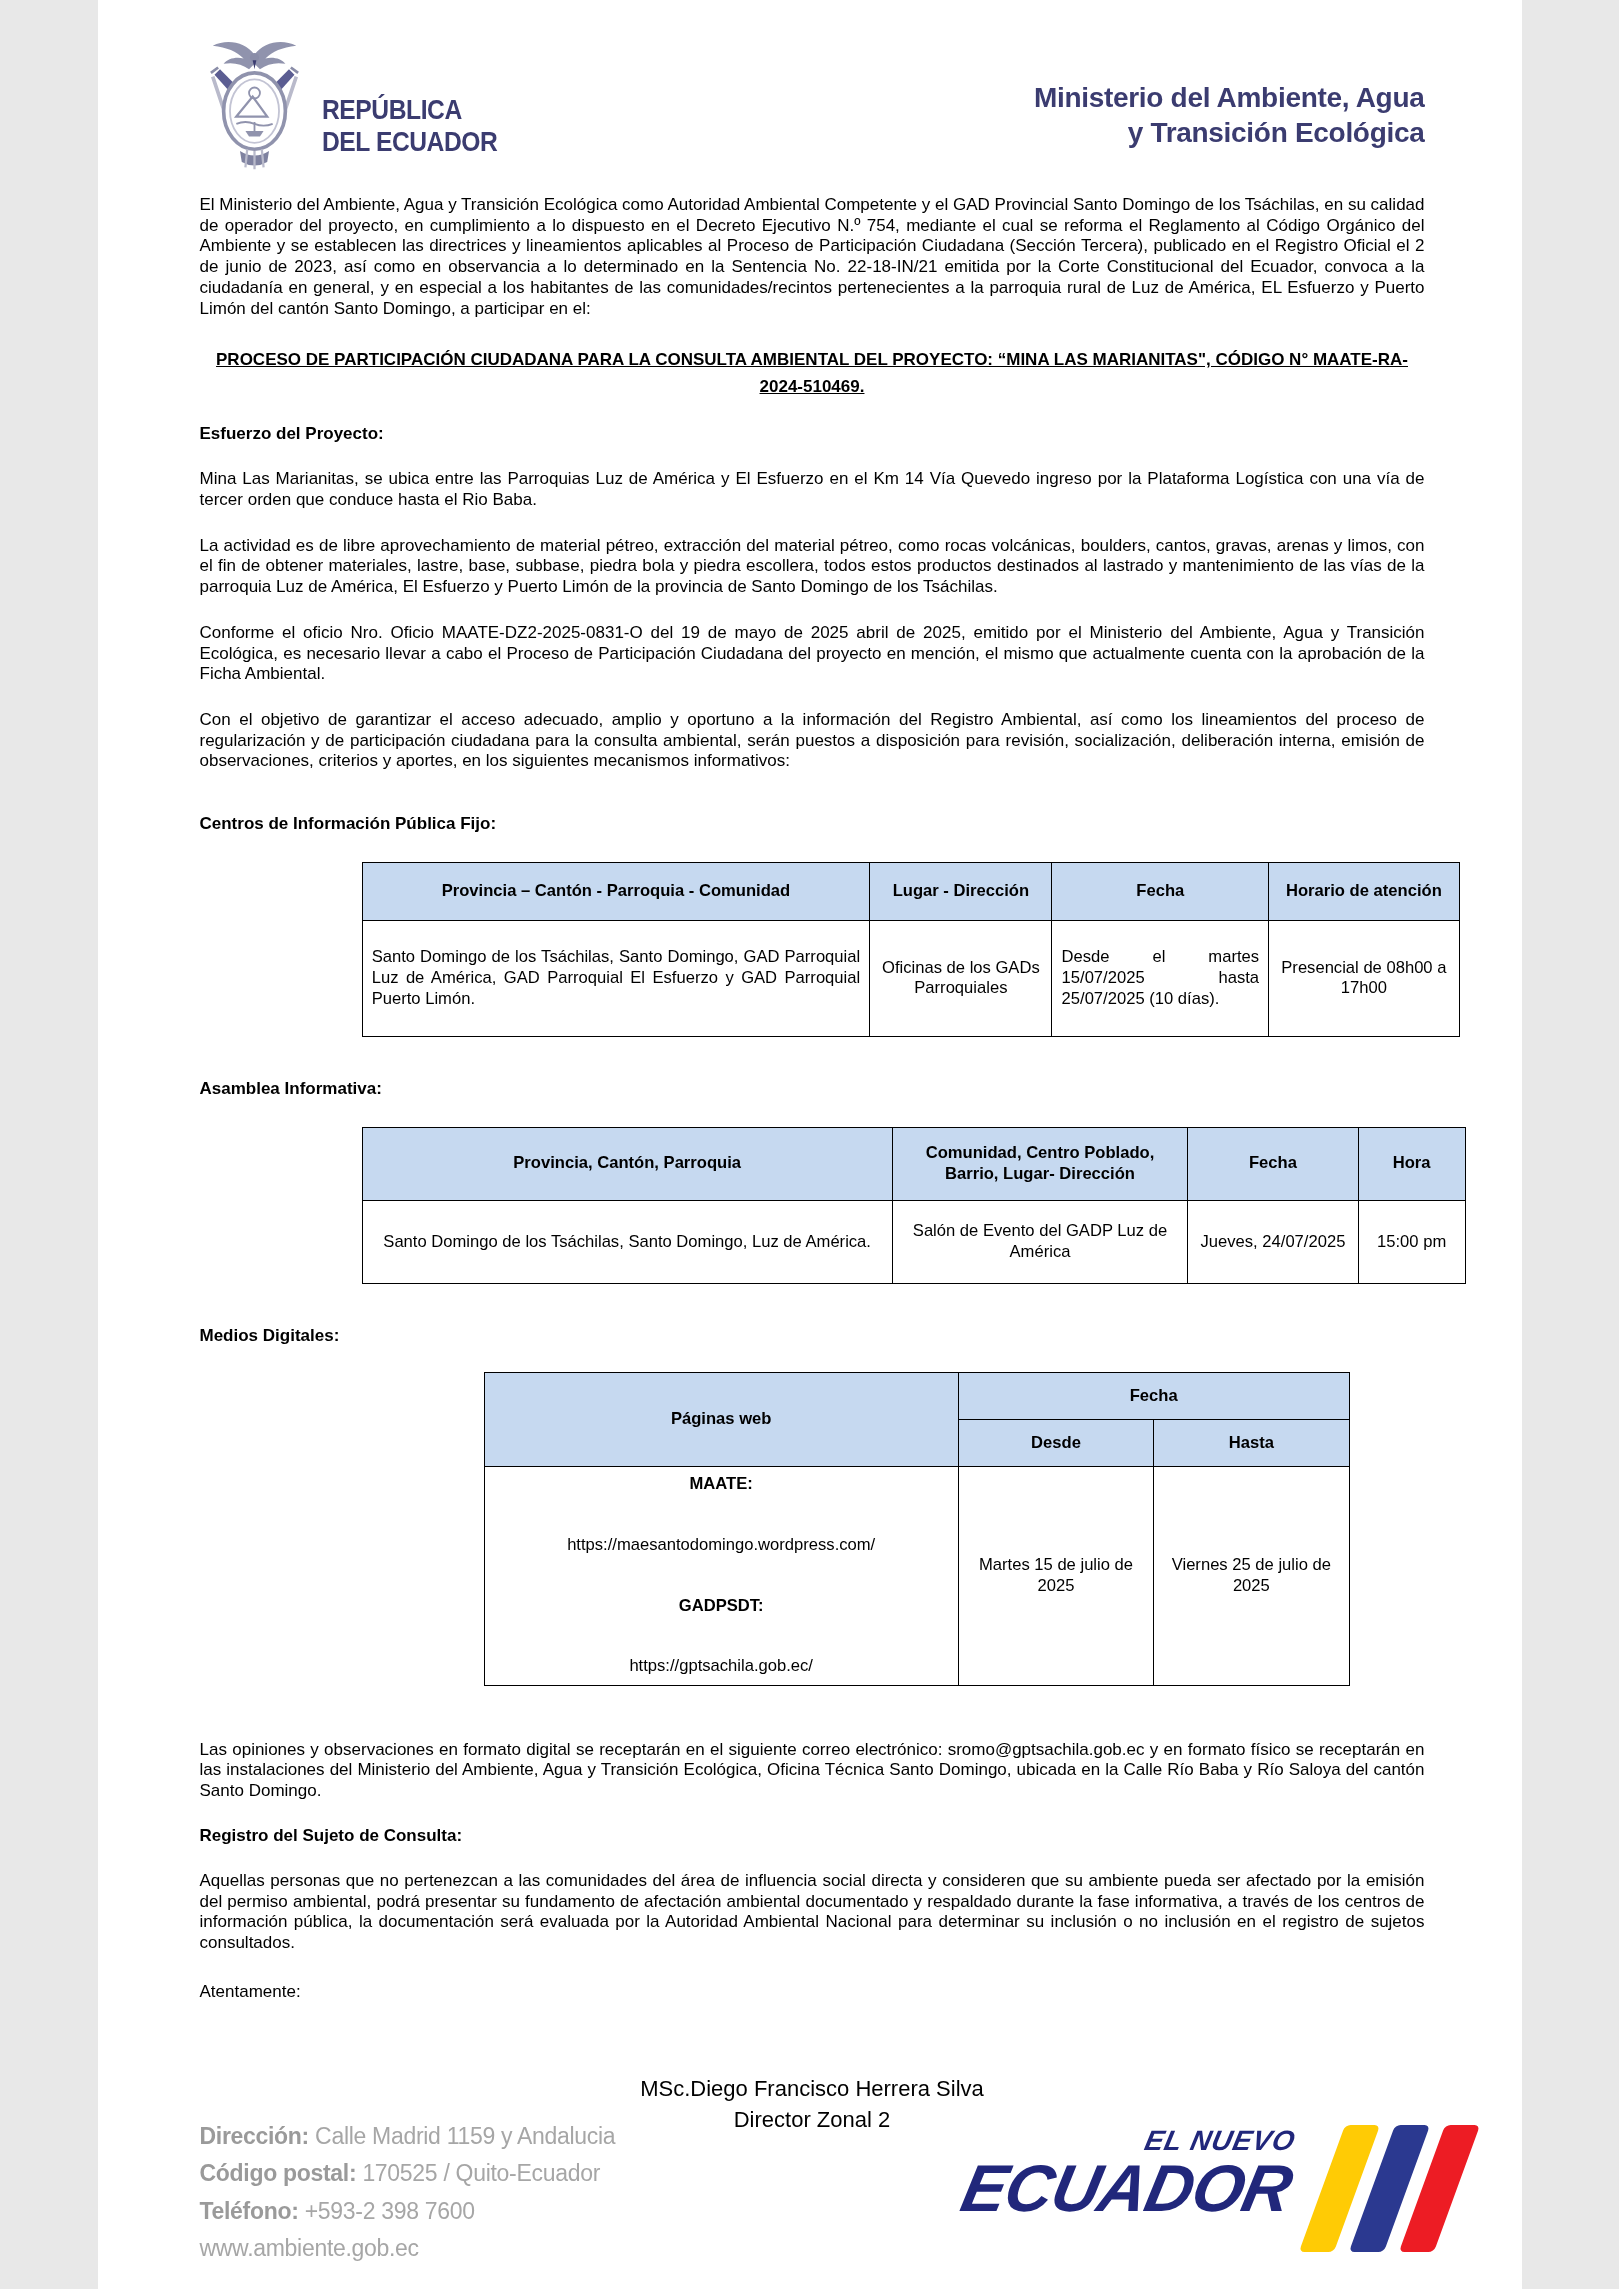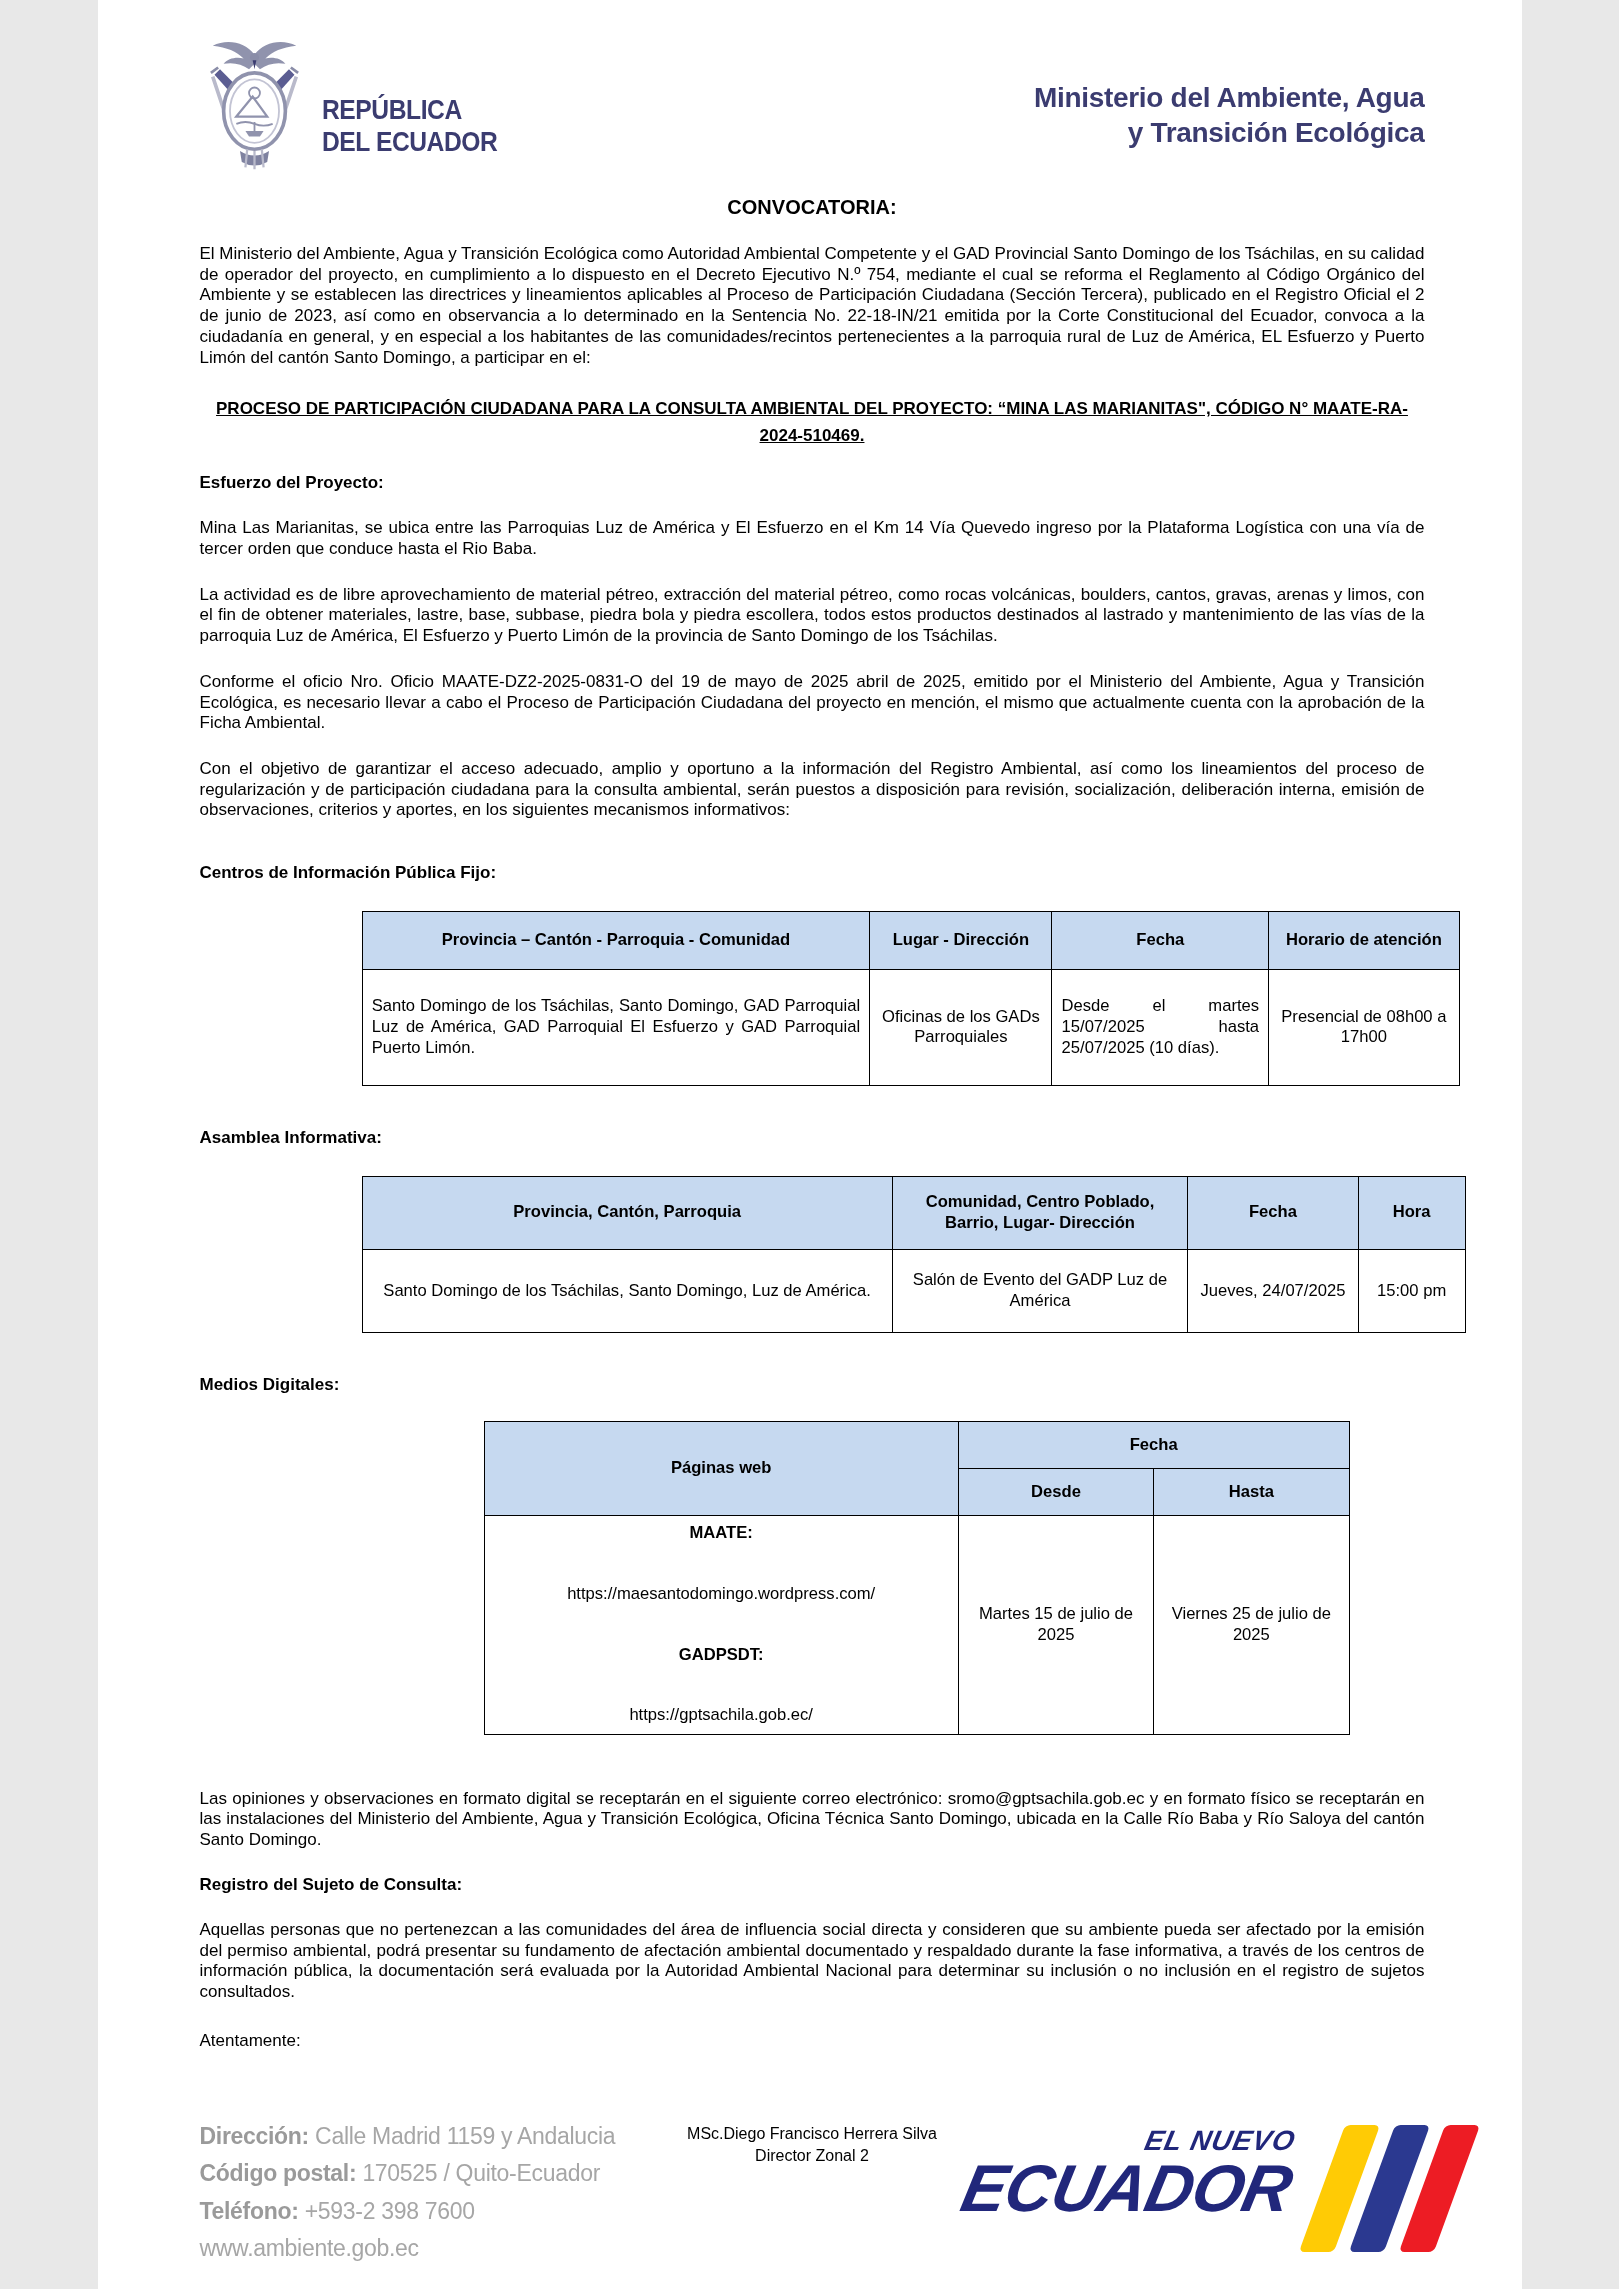--- a/index.html
+++ b/index.html
@@ -52,21 +52,21 @@
 
   .tbl-medios{margin:26px 0 0 284px;width:866px;table-layout:fixed;}
   .tbl-medios .c1{width:52.6%;} .tbl-medios .c2{width:23.7%;} .tbl-medios .c3{width:23.7%;}
   .tbl-medios th{height:31px;}
   .tbl-medios td{height:192px;}
   .weblist{display:flex;flex-direction:column;align-items:center;gap:40px;}
   .weblist .lbl{font-weight:bold;}
 
   .thanks{text-align:center;font-size:17px;margin-top:63px;}
   .closing{font-size:17px;margin-top:28px;}
-  .signature{text-align:center;font-size:16px;line-height:1.4;margin-top:72px;}
+  .signature{text-align:center;font-size:22px;line-height:1.4;margin-top:72px;}
 
   
   .footer{position:absolute;left:102px;right:65px;top:2118px;display:flex;
     justify-content:space-between;align-items:flex-start;}
   .contact{color:#a6a6a6;font-size:23px;line-height:1.62;letter-spacing:-0.3px;}
   .contact .lbl{font-weight:bold;color:#9a9a9a;}
   .brand{display:flex;align-items:stretch;gap:18.5px;margin-top:7.4px;}
   .brand-text{display:flex;flex-direction:column;align-items:flex-end;
     color:#21277b;transform:skewX(-12deg);}
   .brand-top{font-size:28px;font-weight:bold;font-style:italic;letter-spacing:0.9px;margin-right:5.5px;}
@@ -113,21 +113,20 @@
           <div>REPÚBLICA</div>
           <div>DEL ECUADOR</div>
         </div>
       </div>
       <div class="ministry">
         <div>Ministerio del Ambiente, Agua</div>
         <div>y Transición Ecológica</div>
       </div>
     </div>
 
-    <div class="doc-title">CONVOCATORIA:</div>
 
     <p class="body">El Ministerio del Ambiente, Agua y Transición Ecológica como Autoridad Ambiental Competente y el GAD Provincial Santo Domingo de los Tsáchilas, en su calidad de operador del proyecto, en cumplimiento a lo dispuesto en el Decreto Ejecutivo N.º 754, mediante el cual se reforma el Reglamento al Código Orgánico del Ambiente y se establecen las directrices y lineamientos aplicables al Proceso de Participación Ciudadana (Sección Tercera), publicado en el Registro Oficial el 2 de junio de 2023, así como en observancia a lo determinado en la Sentencia No. 22-18-IN/21 emitida por la Corte Constitucional del Ecuador, convoca a la ciudadanía en general, y en especial a los habitantes de las comunidades/recintos pertenecientes a la parroquia rural de Luz de América, EL Esfuerzo y Puerto Limón del cantón Santo Domingo, a participar en el:</p>
 
     <div class="process-title">
       <span>PROCESO DE PARTICIPACIÓN CIUDADANA PARA LA CONSULTA AMBIENTAL DEL PROYECTO: “MINA LAS MARIANITAS", CÓDIGO N° MAATE-RA-2024-510469.</span>
     </div>
 
     <div class="sec-heading">Esfuerzo del Proyecto:</div>
     <p class="body">Mina Las Marianitas, se ubica entre las Parroquias Luz de América y El Esfuerzo en el Km 14 Vía Quevedo ingreso por la Plataforma Logística con una vía de tercer orden que conduce hasta el Rio Baba.</p>
     <p class="body">La actividad es de libre aprovechamiento de material pétreo, extracción del material pétreo, como rocas volcánicas, boulders, cantos, gravas, arenas y limos, con el fin de obtener materiales, lastre, base, subbase, piedra bola y piedra escollera, todos estos productos destinados al lastrado y mantenimiento de las vías de la parroquia Luz de América, El Esfuerzo y Puerto Limón de la provincia de Santo Domingo de los Tsáchilas.</p>

